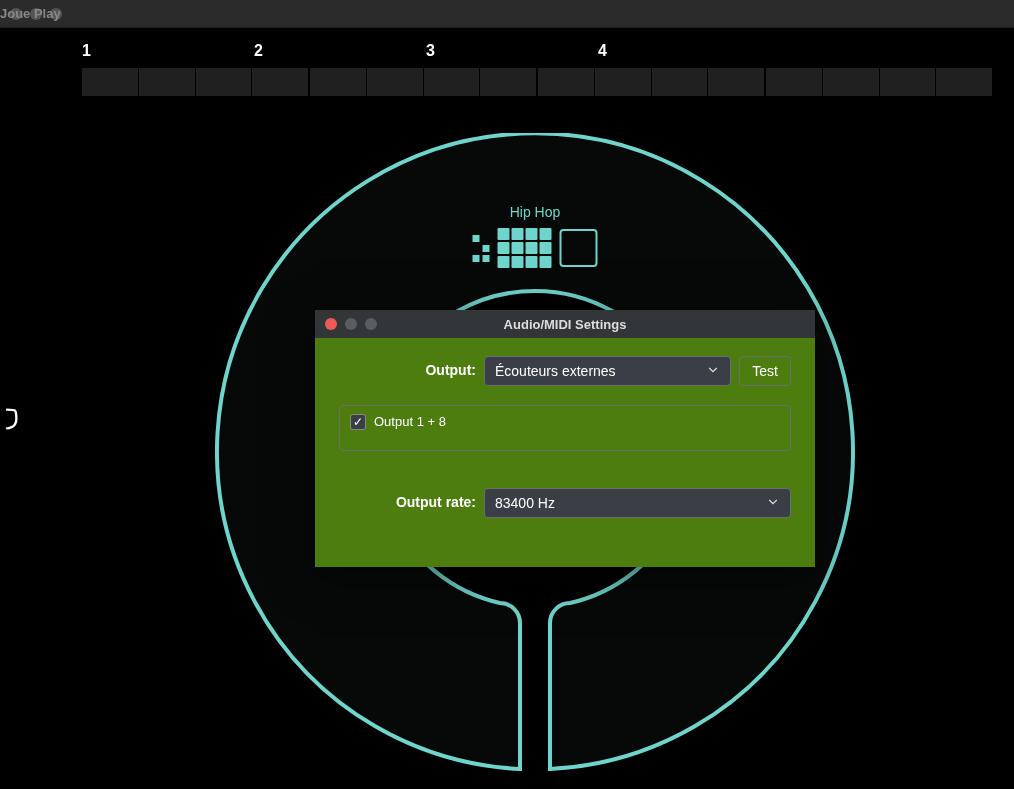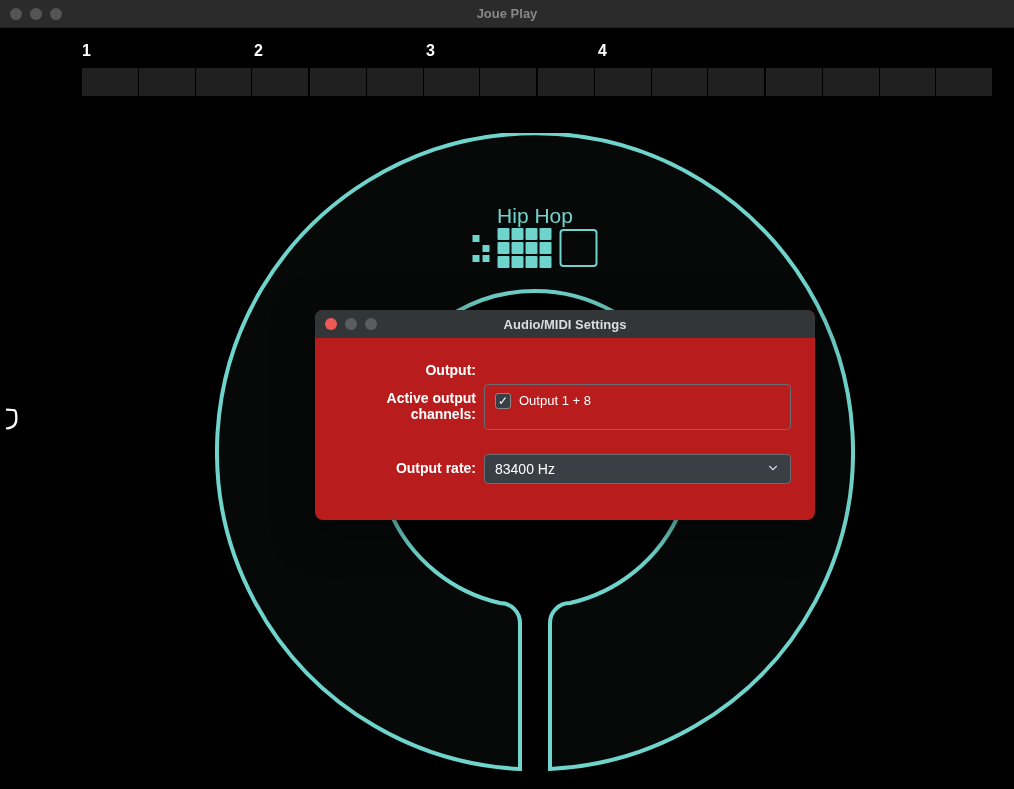--- a/index.html
+++ b/index.html
@@ -20,21 +20,20 @@
     display: flex;
     align-items: center;
     padding-left: 10px;
     position: relative;
   }
   .traffic-lights { display: flex; gap: 8px; }
   .tl { width: 12px; height: 12px; border-radius: 50%; background: #555; }
   .title-text {
     position: absolute;
     left: 0; right: 0;
-    text-align: center;
     color: #888;
     font-size: 13px;
     font-weight: 600;
   }
   
   .sidebar {
     position: absolute;
     top: 28px;
     left: 0;
     width: 56px;
@@ -99,21 +98,21 @@
     width: 640px;
     height: 640px;
   }
   .circle-wrap svg { width: 100%; height: 100%; }
   .preset-label {
     position: absolute;
     top: 176px;
     left: 50%;
     transform: translateX(-50%);
     color: #6fd4cb;
-    font-size: 21px;
+    font-size: 14px;
   }
   .pad-grid {
     position: absolute;
     top: 200px;
     left: 50%;
     transform: translateX(-50%);
     display: flex;
     gap: 8px;
     align-items: center;
   }
@@ -136,22 +135,22 @@
     width: 38px; height: 38px;
     border: 2px solid #6fd4cb;
     border-radius: 4px;
   }
   
   .modal {
     position: absolute;
     top: 282px;
     left: 259px;
     width: 500px;
-    background: #b91c1c;
-    border-radius: 8px;
+    background: #4d7c0f;
+    border-radius: 0;
     box-shadow: 0 10px 40px rgba(0,0,0,0.5);
     overflow: hidden;
   }
   .modal-header {
     height: 28px;
     background: #323639;
     display: flex;
     align-items: center;
     padding-left: 10px;
     position: relative;
@@ -161,21 +160,21 @@
   .mtl.red { background: #ee5b56; }
   .mtl.grey { background: #5a5d60; }
   .modal-title {
     position: absolute; left: 0; right: 0; text-align: center;
     color: #ddd; font-size: 13px; font-weight: 600;
   }
   .modal-body { padding: 18px 24px 30px 24px; }
   .mrow {
     display: flex;
     align-items: flex-start;
-    margin-bottom: 6px;
+    margin-bottom: 19px;
   }
   .mlabel {
     width: 145px;
     text-align: right;
     padding-right: 8px;
     color: #fff;
     font-size: 14px;
     padding-top: 6px;
     font-weight: 600;
   }
@@ -345,23 +344,33 @@
       <div class="mtraffic">
         <div class="mtl red"></div>
         <div class="mtl grey"></div>
         <div class="mtl grey"></div>
       </div>
       <div class="modal-title">Audio/MIDI Settings</div>
     </div>
     <div class="modal-body">
       <div class="mrow">
         <div class="mlabel">Output:</div>
+        <div class="mcontrol out-row">
+          <div class="select-like" style="flex:1">
+            <span>Écouteurs externes</span>
+            <span class="chev">
+              <svg width="14" height="14" viewBox="0 0 24 24">
+                  <path d="M6 9l6 6 6-6" stroke="#ddd" stroke-width="2" fill="none" stroke-linecap="round"></path>
+                </svg>
+            </span>
+          </div>
+          <div class="test-btn">Test</div>
+        </div>
       </div>
       <div class="mrow">
-        <div class="mlabel">Active output channels:</div>
         <div class="mcontrol">
           <div class="channel-box">
             <div class="checkbox">✓</div>
             <span>Output 1 + 8</span>
           </div>
         </div>
       </div>
       <div class="gap-row"></div>
       <div class="mrow">
         <div class="mlabel">Output rate:</div>

